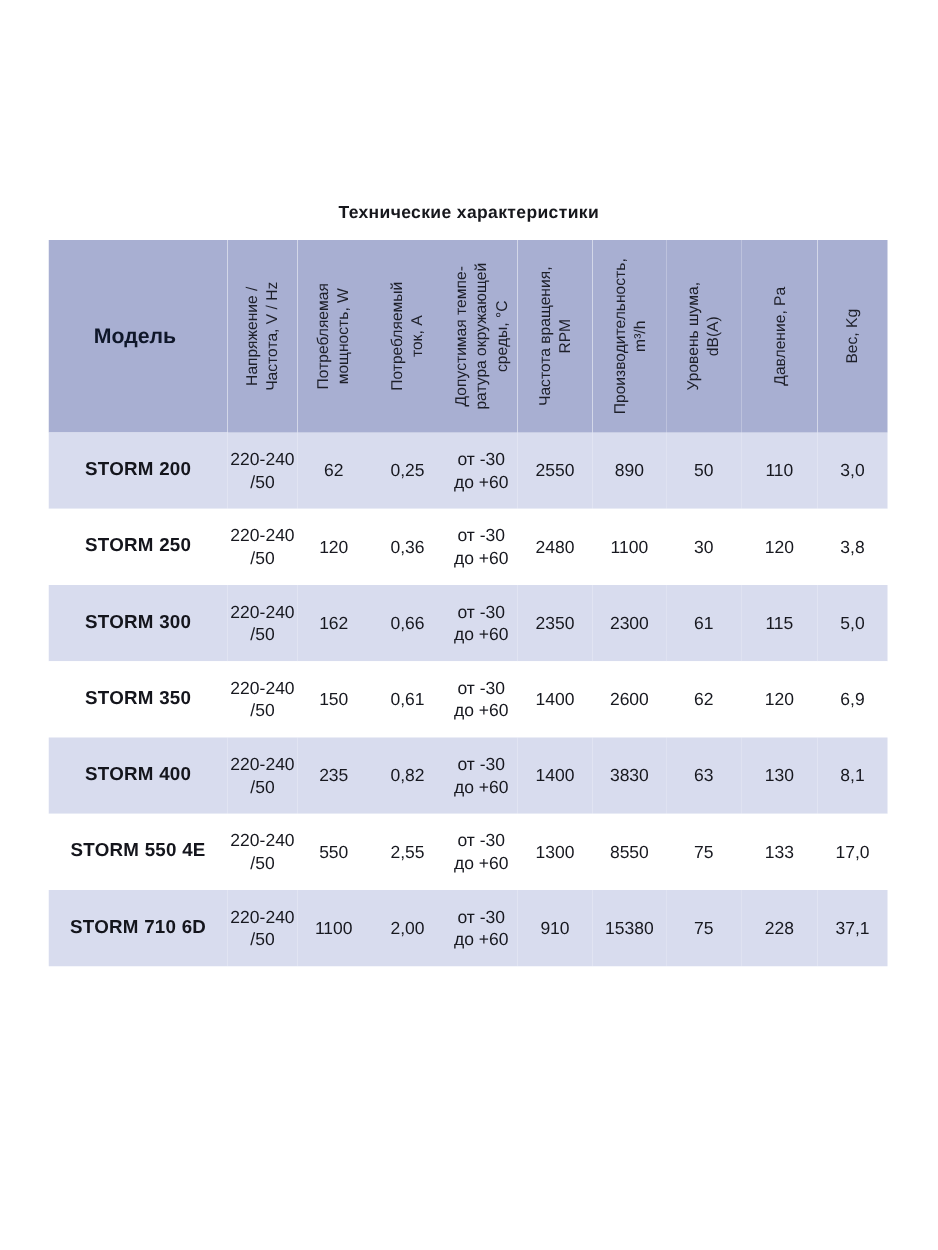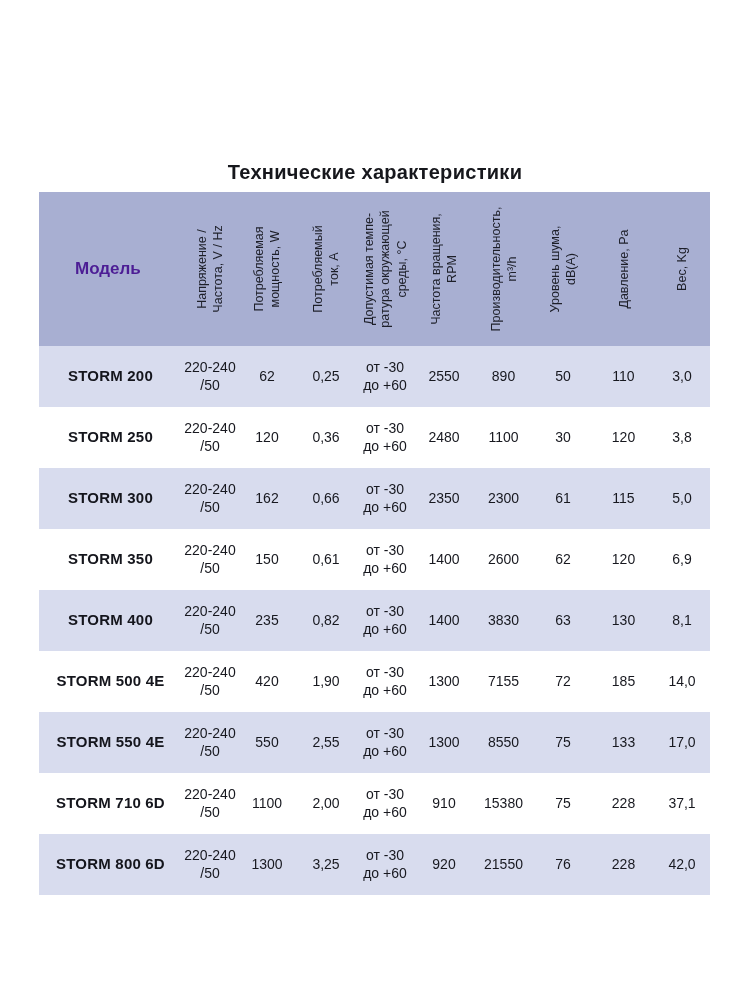--- a/index.html
+++ b/index.html
@@ -21,21 +21,21 @@
     height: 1000px;
     background: #ffffff;
     overflow: hidden;
   }
   .title {
     position: absolute;
     top: 161px;
     left: 0;
     width: 750px;
     text-align: center;
-    font-size: 20px;
+    font-size: 14px;
     font-weight: 700;
     letter-spacing: 0.3px;
     color: #16171c;
   }
   table.spec {
     position: absolute;
     left: 39px;
     top: 192px;
     width: 671px;
     border-collapse: collapse;
@@ -45,21 +45,21 @@
     background: var(--header-bg);
     height: 154px;
     padding: 0;
     vertical-align: middle;
   }
   th.model-th {
     text-align: left;
     padding-left: 36px;
     font-size: 17px;
     font-weight: 700;
-    color: #4c1d95;
+    color: #0f172a;
   }
   th.rot-th { position: relative; }
   th.rot-th .rot {
     position: absolute;
     top: 50%;
     left: 50%;
     width: max-content;
     transform: translate(-50%, -50%) rotate(-90deg);
     white-space: pre-line;
     text-align: center;
@@ -214,34 +214,20 @@
           <td class="value-cell">0,82</td>
           <td class="value-cell">от -30
 до +60</td>
           <td class="value-cell">1400</td>
           <td class="value-cell">3830</td>
           <td class="value-cell">63</td>
           <td class="value-cell">130</td>
           <td class="value-cell">8,1</td>
         </tr>
         <tr>
-          <td class="model-cell">STORM 500 4E</td>
-          <td class="value-cell">220-240
-/50</td>
-          <td class="value-cell">420</td>
-          <td class="value-cell">1,90</td>
-          <td class="value-cell">от -30
-до +60</td>
-          <td class="value-cell">1300</td>
-          <td class="value-cell">7155</td>
-          <td class="value-cell">72</td>
-          <td class="value-cell">185</td>
-          <td class="value-cell">14,0</td>
-        </tr>
-        <tr>
           <td class="model-cell">STORM 550 4E</td>
           <td class="value-cell">220-240
 /50</td>
           <td class="value-cell">550</td>
           <td class="value-cell">2,55</td>
           <td class="value-cell">от -30
 до +60</td>
           <td class="value-cell">1300</td>
           <td class="value-cell">8550</td>
           <td class="value-cell">75</td>
@@ -255,30 +241,16 @@
           <td class="value-cell">1100</td>
           <td class="value-cell">2,00</td>
           <td class="value-cell">от -30
 до +60</td>
           <td class="value-cell">910</td>
           <td class="value-cell">15380</td>
           <td class="value-cell">75</td>
           <td class="value-cell">228</td>
           <td class="value-cell">37,1</td>
         </tr>
-        <tr>
-          <td class="model-cell">STORM 800 6D</td>
-          <td class="value-cell">220-240
-/50</td>
-          <td class="value-cell">1300</td>
-          <td class="value-cell">3,25</td>
-          <td class="value-cell">от -30
-до +60</td>
-          <td class="value-cell">920</td>
-          <td class="value-cell">21550</td>
-          <td class="value-cell">76</td>
-          <td class="value-cell">228</td>
-          <td class="value-cell">42,0</td>
-        </tr>
       </tbody>
   </table>
 
 </div>
 
 </body></html>

